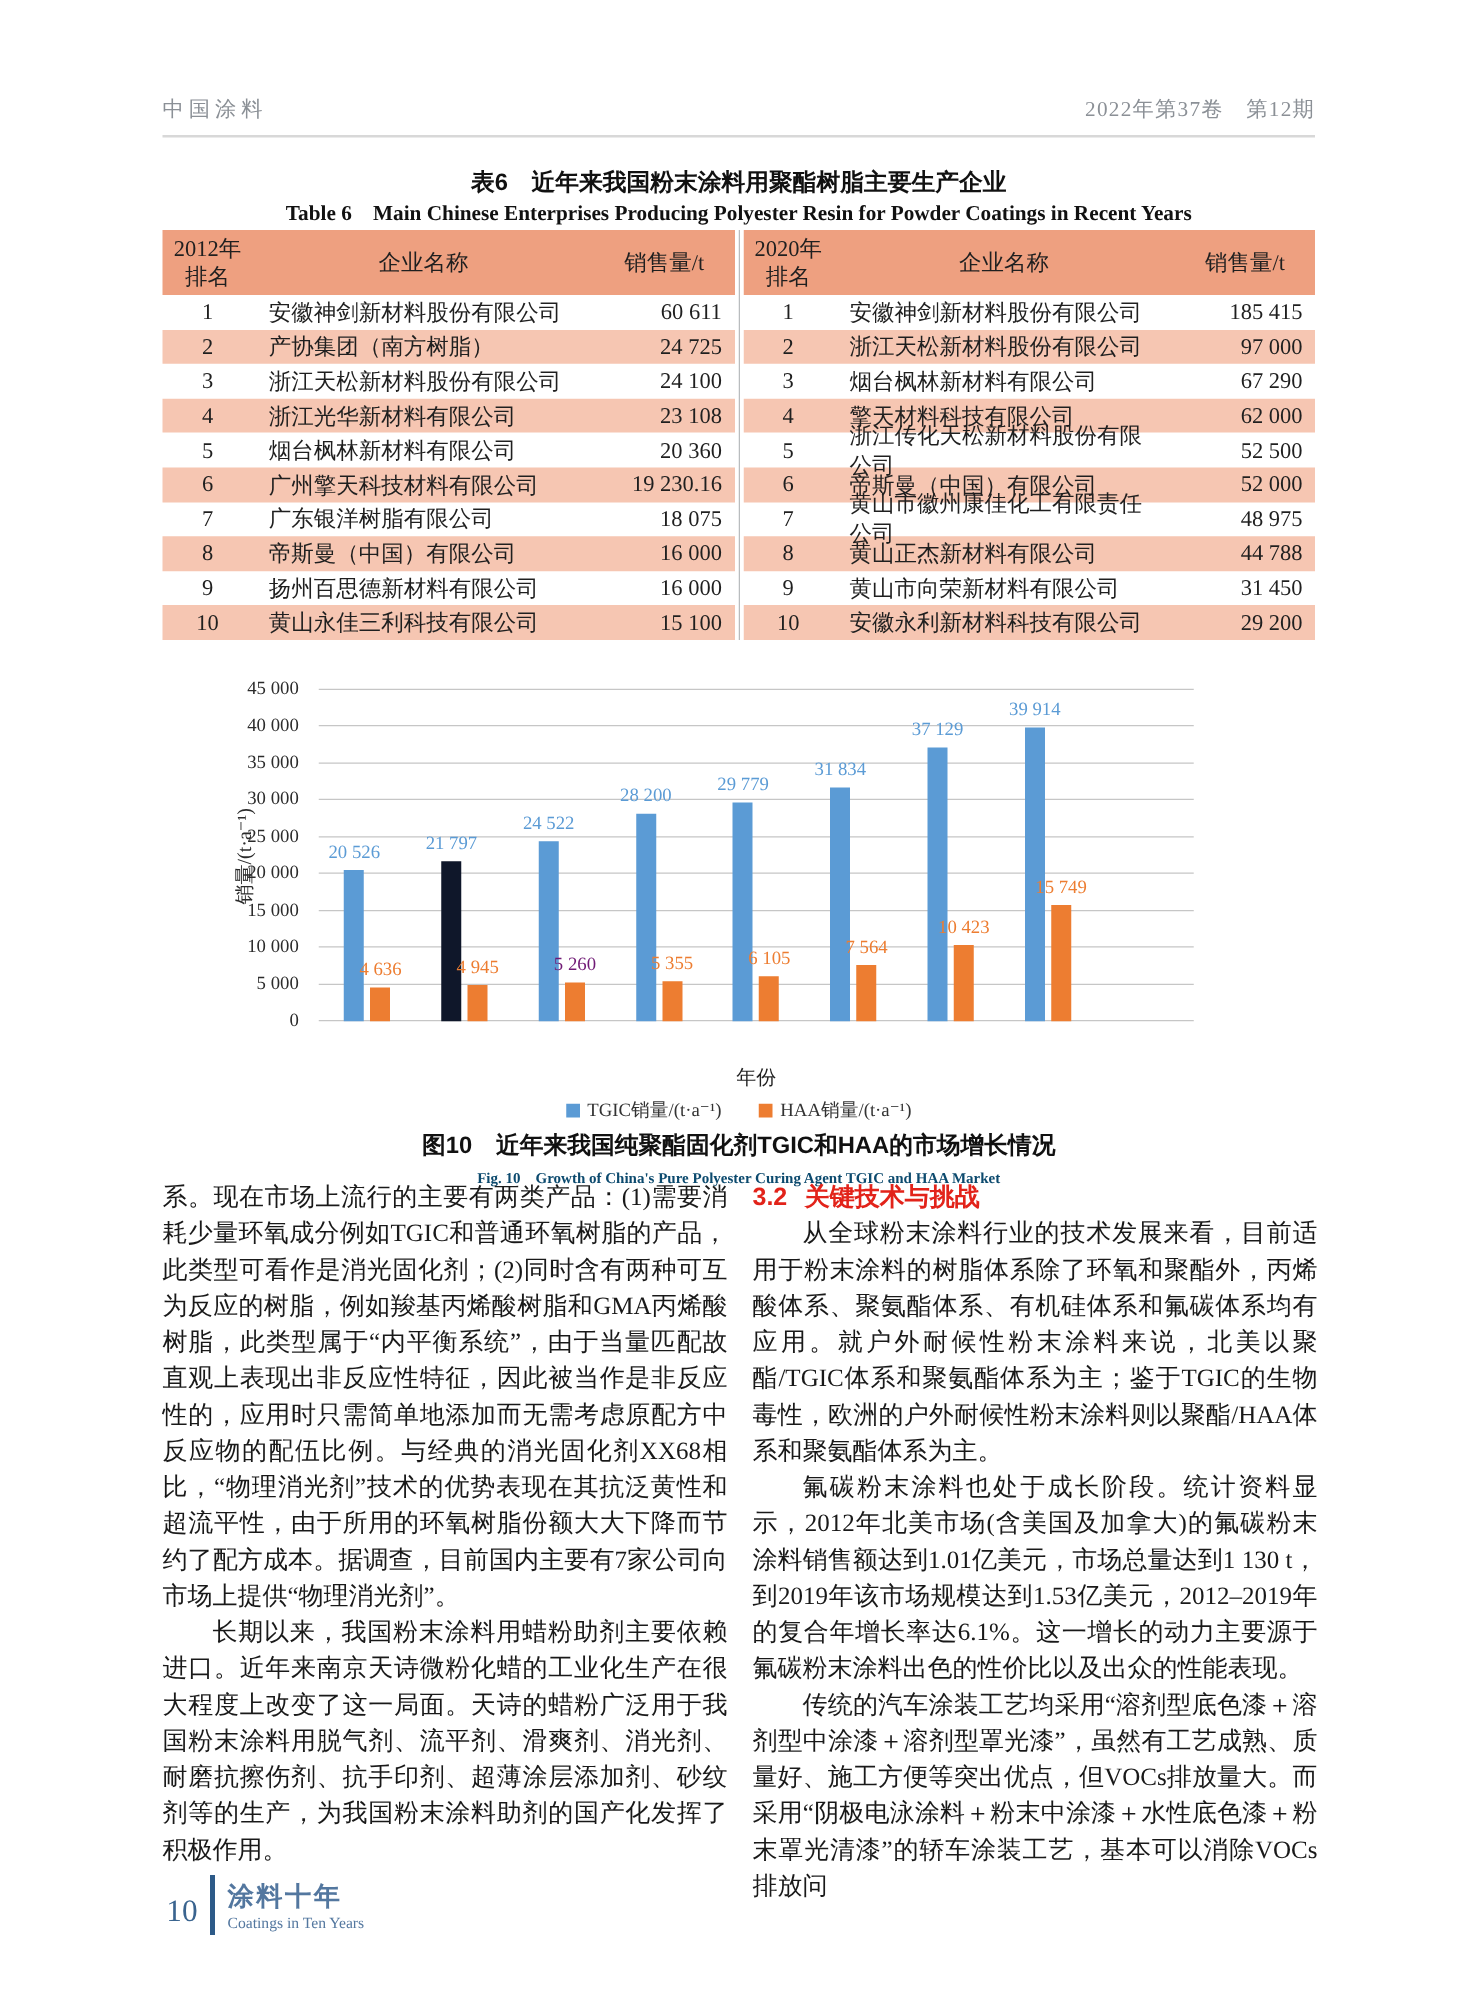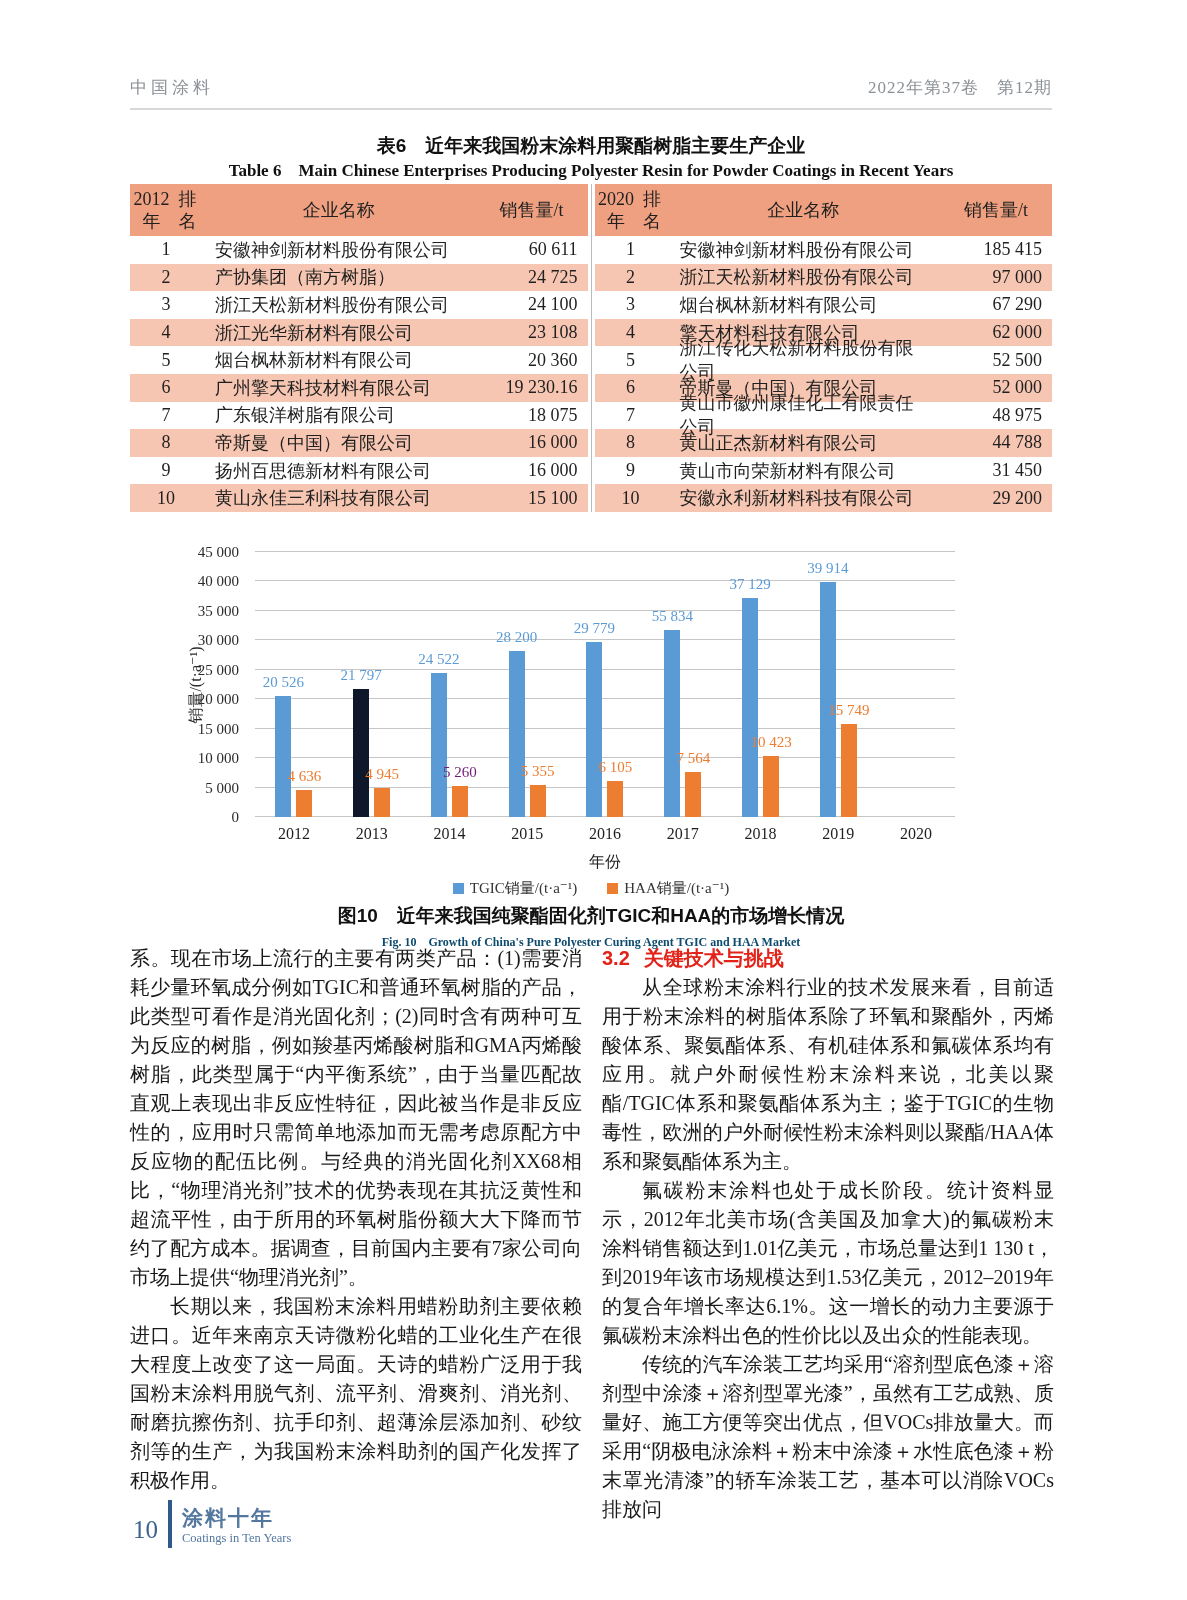--- a/index.html
+++ b/index.html
@@ -23,21 +23,21 @@
   .tbl-caption-en {
     position:absolute; left:130px; top:159px; width:922px; text-align:center;
     font-weight:bold; font-size:17px; color:#111;
   }
   
   .table-wrap { position:absolute; left:130px; top:184px; width:922px; display:flex; font-size:18px; }
   .table-half { flex:1; }
   .table-divider { width:7px; display:flex; justify-content:center; }
   .table-divider .line { width:1px; background:#b9bcbe; }
   .t-header { display:flex; background:#EEA080; height:52px; align-items:center; }
-  .t-header .col-rank { display:flex; flex-direction:row; justify-content:center; line-height:22px; }
+  .t-header .col-rank { display:flex; flex-direction:column; justify-content:center; line-height:22px; }
   .t-header .col-name { text-align:center; padding-left:0; }
   .t-header .col-sales { text-align:center; padding-right:0; }
   .t-row { display:flex; height:27.6px; align-items:center; }
   .t-row.alt { background:#F6C6B2; }
   .col-rank { width:72px; text-align:center; }
   .col-name { flex:1; padding-left:13px; }
   .col-sales { width:112px; text-align:right; padding-right:10px; }
   
   .chart { position:absolute; left:130px; top:535px; width:922px; height:365px; font-size:15px; color:#333; }
   .chart-plot { position:absolute; left:125px; right:97px; top:17px; height:265px; }
@@ -276,21 +276,21 @@
           <div class="bar-group">
             <div class="bar" style="height: 66.1756%; background: rgb(91, 155, 213);">
               <span class="bar-label" style="color: rgb(91, 155, 213);">29 779</span>
             </div>
             <div class="bar" style="height: 13.5667%; background: rgb(237, 125, 49);">
               <span class="bar-label" style="color: rgb(237, 125, 49);">6 105</span>
             </div>
           </div>
           <div class="bar-group">
             <div class="bar" style="height: 70.7422%; background: rgb(91, 155, 213);">
-              <span class="bar-label" style="color: rgb(91, 155, 213);">55 834</span>
+              <span class="bar-label" style="color: rgb(91, 155, 213);">31 834</span>
             </div>
             <div class="bar" style="height: 16.8089%; background: rgb(237, 125, 49);">
               <span class="bar-label" style="color: rgb(237, 125, 49);">7 564</span>
             </div>
           </div>
           <div class="bar-group">
             <div class="bar" style="height: 82.5089%; background: rgb(91, 155, 213);">
               <span class="bar-label" style="color: rgb(91, 155, 213);">37 129</span>
             </div>
             <div class="bar" style="height: 23.1622%; background: rgb(237, 125, 49);">
@@ -310,31 +310,20 @@
         <div class="gridline" style="bottom: 11.1111%;"></div>
         <div class="gridline" style="bottom: 22.2222%;"></div>
         <div class="gridline" style="bottom: 33.3333%;"></div>
         <div class="gridline" style="bottom: 44.4444%;"></div>
         <div class="gridline" style="bottom: 55.5556%;"></div>
         <div class="gridline" style="bottom: 66.6667%;"></div>
         <div class="gridline" style="bottom: 77.7778%;"></div>
         <div class="gridline" style="bottom: 88.8889%;"></div>
         <div class="gridline" style="bottom: 100%;"></div>
       </div>
-    <div class="chart-xticks">
-        <div class="xtick">2012</div>
-        <div class="xtick">2013</div>
-        <div class="xtick">2014</div>
-        <div class="xtick">2015</div>
-        <div class="xtick">2016</div>
-        <div class="xtick">2017</div>
-        <div class="xtick">2018</div>
-        <div class="xtick">2019</div>
-        <div class="xtick">2020</div>
-      </div>
     <div class="chart-xlabel">年份</div>
     <div class="chart-legend">
         <div class="legend-item">
           <span class="legend-swatch" style="background: rgb(91, 155, 213);"></span>
           <span>TGIC销量/(t·a⁻¹)</span>
         </div>
         <div class="legend-item">
           <span class="legend-swatch" style="background: rgb(237, 125, 49);"></span>
           <span>HAA销量/(t·a⁻¹)</span>
         </div>

